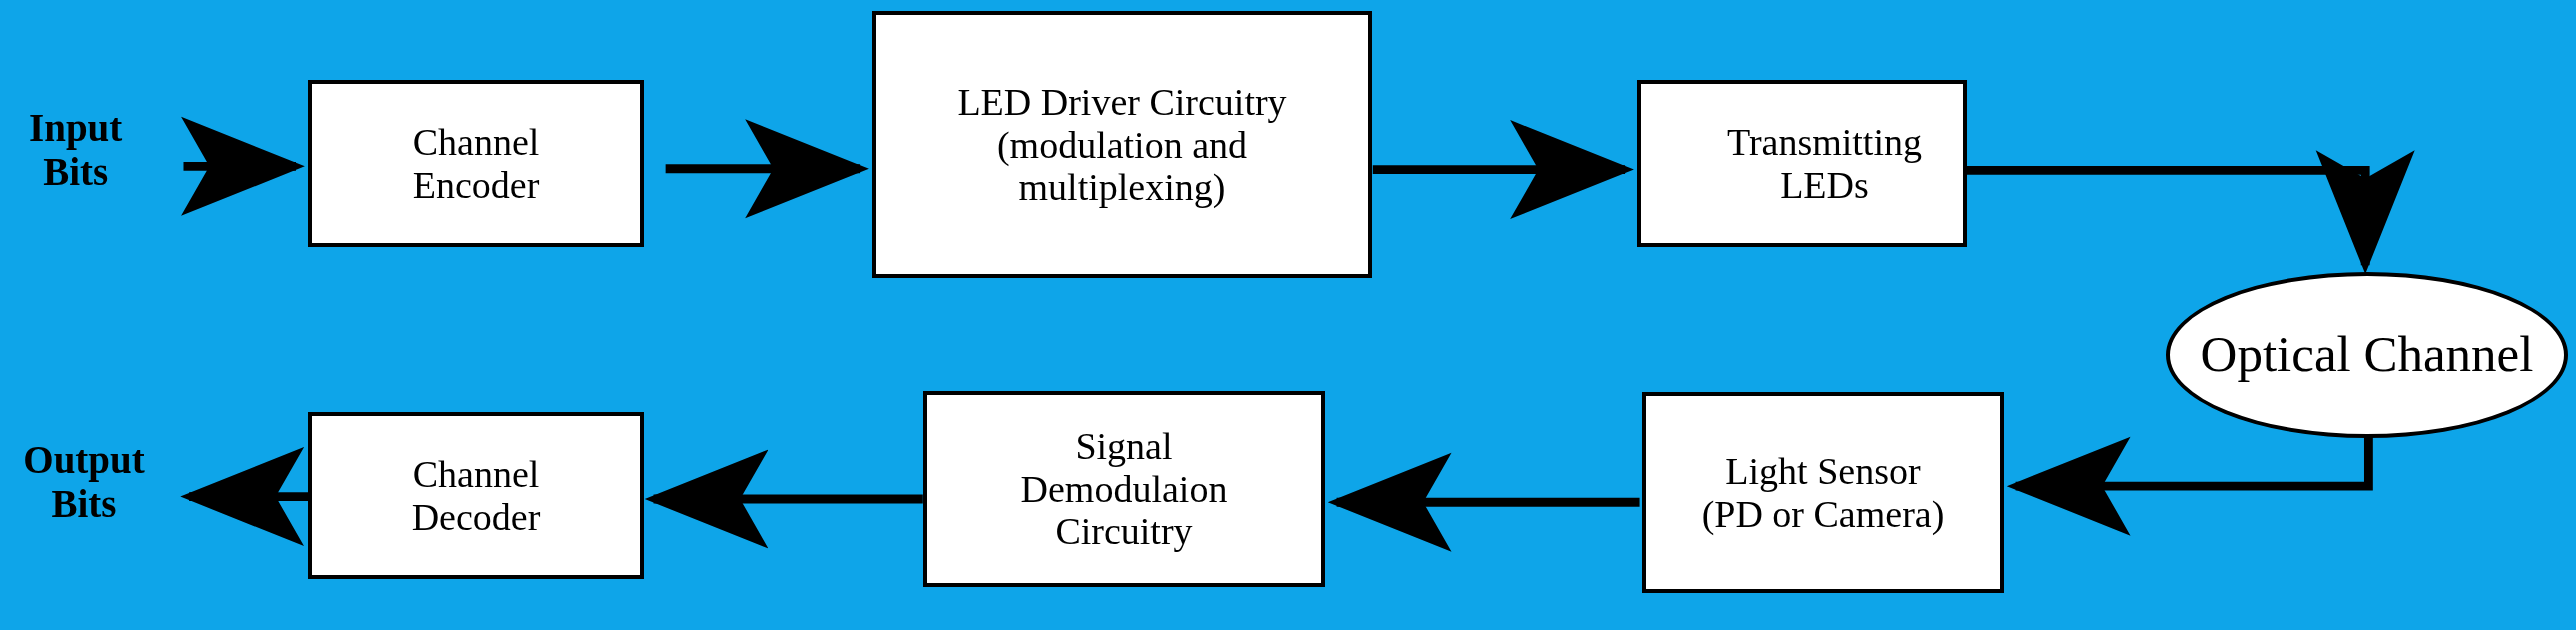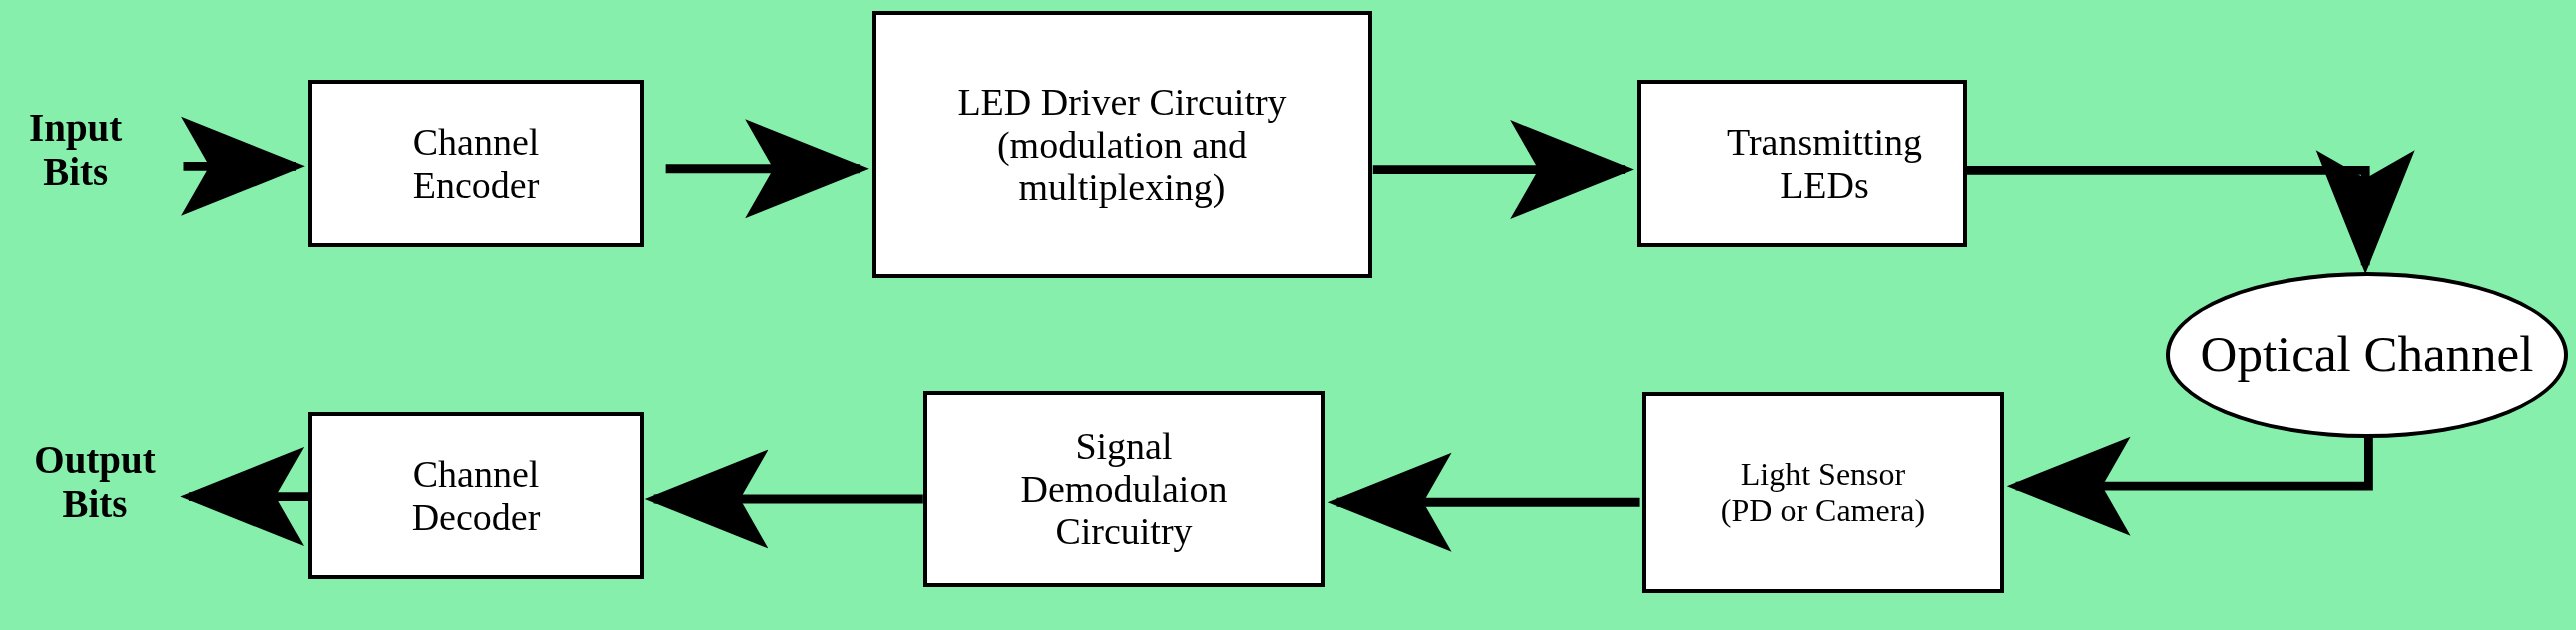--- a/index.html
+++ b/index.html
@@ -5,21 +5,21 @@
 <style>
   html, body {
     margin: 0;
     padding: 0;
     background: #ffffff;
   }
   #canvas {
     position: relative;
     width: 2576px;
     height: 630px;
-    background: #86efac;
+    background: #0ea5e9;
     font-family: "Liberation Serif", "DejaVu Serif", serif;
     overflow: hidden;
   }
   .node {
     position: absolute;
     box-sizing: border-box;
     display: flex;
     align-items: center;
     justify-content: center;
     text-align: center;
@@ -87,21 +87,21 @@
     <path d="M 1148 621 L 813 621" stroke="#000000" stroke-width="11" fill="none" marker-end="url(#arrL)"></path>
 
     <path d="M 392 618 L 235 618" stroke="#000000" stroke-width="11" fill="none" marker-end="url(#arrL)"></path>
   </svg>
 
   <div class="freetext" style="left:3.2px; top:106px; width:145px; font-size:39px;">
     <span style="white-space:pre-line;">Input
 Bits</span>
   </div>
 
-  <div class="freetext" style="left:16px; top:438px; width:158px; font-size:39px;text-align:center;">
+  <div class="freetext" style="left:5px; top:438px; width:158px; font-size:39px;text-align:center;">
     <span style="white-space:pre-line;">Output
 Bits</span>
   </div>
 
   <div class="node box" style="left:308px; top:80px; width:336px; height:167px; font-size:38px;">
     <span class="label">Channel
 Encoder</span>
   </div>
 
   <div class="node box" style="left:872px; top:11.3px; width:500px; height:267px; font-size:38px;">
@@ -112,21 +112,21 @@
 
   <div class="node box" style="left:1637px; top:80px; width:330px; height:167px; font-size:38px;padding-left:45px;">
     <span class="label">Transmitting
 LEDs</span>
   </div>
 
   <div class="node ellipse" style="left:2166px; top:272px; width:402px; height:166px; font-size:51px;">
     <span class="label">Optical Channel</span>
   </div>
 
-  <div class="node box" style="left:1642px; top:392px; width:362px; height:201px; font-size:32px;">
+  <div class="node box" style="left:1642px; top:392px; width:362px; height:201px; font-size:38px;">
     <span class="label">Light Sensor
 (PD or Camera)</span>
   </div>
 
   <div class="node box" style="left:923px; top:391px; width:402px; height:196px; font-size:38px;">
     <span class="label">Signal
 Demodulaion
 Circuitry</span>
   </div>
 

